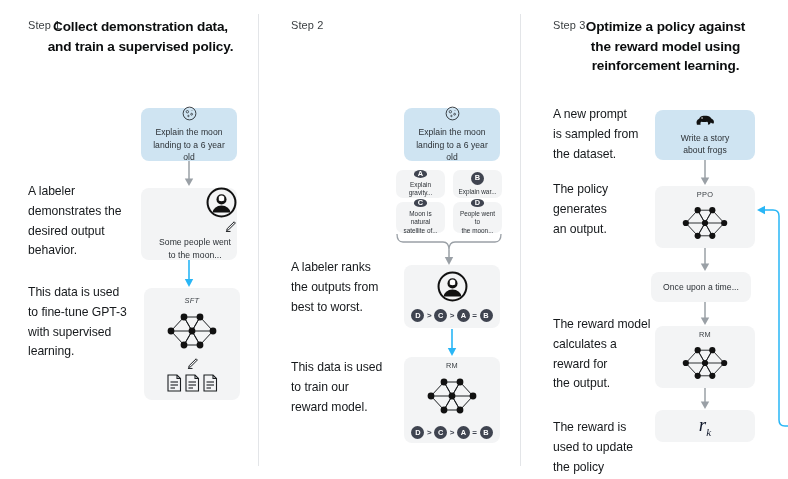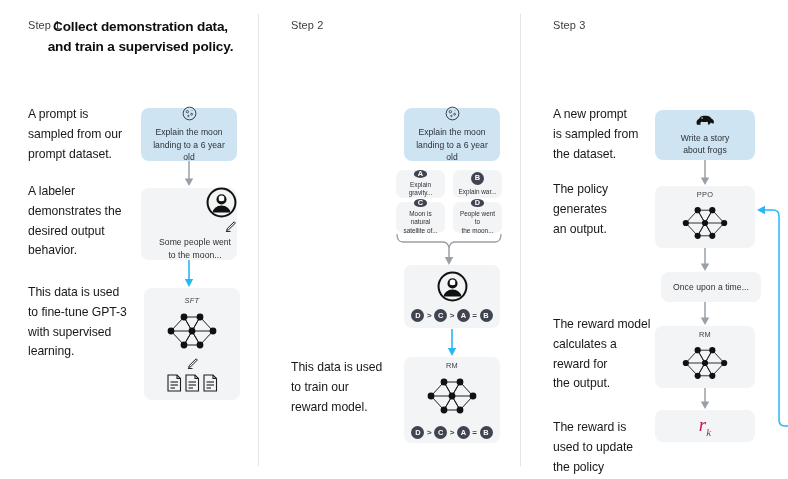--- a/index.html
+++ b/index.html
@@ -73,44 +73,41 @@
     font-size:7.4px;font-weight:bold;
     display:flex;align-items:center;justify-content:center;
     line-height:1;
   }
   .rank-row{
     display:flex;align-items:center;gap:2.5px;margin-top:7px;
   }
   .rank-row .op{font-size:8px;color:#3f4450;font-weight:bold;}
   .rk{
     font-family:"Liberation Serif", serif;
-    font-style:italic;font-size:19px;color:#be185d;
+    font-style:italic;font-size:19px;color:#0f172a;
   }
   .rk sub{font-size:11px;font-style:italic;}
 
   .ic{display:block;}
   svg{display:block;overflow:visible;}
   .arrow-wrap{position:absolute;}
 </style>
 </head>
 <body>
 
 <div class="board">
 
   <div class="divider div1"></div>
   <div class="divider div2"></div>
 
   <div class="col col1">
     <div class="step-label">Step 1</div>
     <div class="step-title" style="white-space:pre-line">Collect demonstration data,
 and train a supervised policy.</div>
 
-    <div class="body-text" style="top:105px;white-space:pre-line">A prompt is
-sampled from our
-prompt dataset.</div>
     <div class="body-text" style="top:182px;white-space:pre-line">A labeler
 demonstrates the
 desired output
 behavior.</div>
     <div class="body-text" style="top:283px;white-space:pre-line">This data is used
 to fine-tune GPT-3
 with supervised
 learning.</div>
 
     <div class="card blue" style="left:141px;top:108px;width:96px;height:53px;">
@@ -217,20 +214,23 @@
               <line x1="40.5" y1="15" x2="45" y2="15"></line>
           </g>
         </svg>
       </span>
     </div>
   </div>
 
   <div class="col col2">
     <div class="step-label">Step 2</div>
 
+    <div class="body-text" style="top:258px;white-space:pre-line">A labeler ranks
+the outputs from
+best to worst.</div>
     <div class="body-text" style="top:358px;white-space:pre-line">This data is used
 to train our
 reward model.</div>
 
     <div class="card blue" style="left:141px;top:108px;width:96px;height:53px;">
       <span class="ic">
         <svg width="17" height="17" viewBox="0 0 24 24">
           <circle cx="12" cy="12" r="9" fill="none" stroke="#2c3136" stroke-width="1.3"></circle>
           <circle cx="9" cy="9.5" r="1.7" fill="none" stroke="#2c3136" stroke-width="1.1"></circle>
           <circle cx="15" cy="13" r="1.3" fill="none" stroke="#2c3136" stroke-width="1.1"></circle>
@@ -334,20 +334,23 @@
         <span class="op">&gt;</span>
         <span class="badge">A</span>
         <span class="op">=</span>
         <span class="badge">B</span>
       </div>
     </div>
   </div>
 
   <div class="col col3">
     <div class="step-label">Step 3</div>
+    <div class="step-title" style="white-space:pre-line">Optimize a policy against
+the reward model using
+reinforcement learning.</div>
 
     <div class="body-text" style="top:105px;white-space:pre-line">A new prompt
 is sampled from
 the dataset.</div>
     <div class="body-text" style="top:180px;white-space:pre-line">The policy
 generates
 an output.</div>
     <div class="body-text" style="top:315px;white-space:pre-line">The reward model
 calculates a
 reward for
@@ -408,21 +411,21 @@
       </span>
     </div>
 
     <div class="arrow-wrap" style="left:174px;top:248px;">
       <svg width="12" height="24">
         <line x1="6" y1="0" x2="6" y2="17" stroke="#9aa0a6" stroke-width="1.5"></line>
         <polygon points="6,23 1.8,15.5 10.2,15.5" fill="#9aa0a6"></polygon>
       </svg>
     </div>
 
-    <div class="card" style="left:136px;top:272px;width:100px;height:30px;">
+    <div class="card" style="left:126px;top:272px;width:100px;height:30px;">
       <div class="card-text">Once upon a time...</div>
     </div>
 
     <div class="arrow-wrap" style="left:174px;top:302px;">
       <svg width="12" height="24">
         <line x1="6" y1="0" x2="6" y2="17" stroke="#9aa0a6" stroke-width="1.5"></line>
         <polygon points="6,23 1.8,15.5 10.2,15.5" fill="#9aa0a6"></polygon>
       </svg>
     </div>
 

